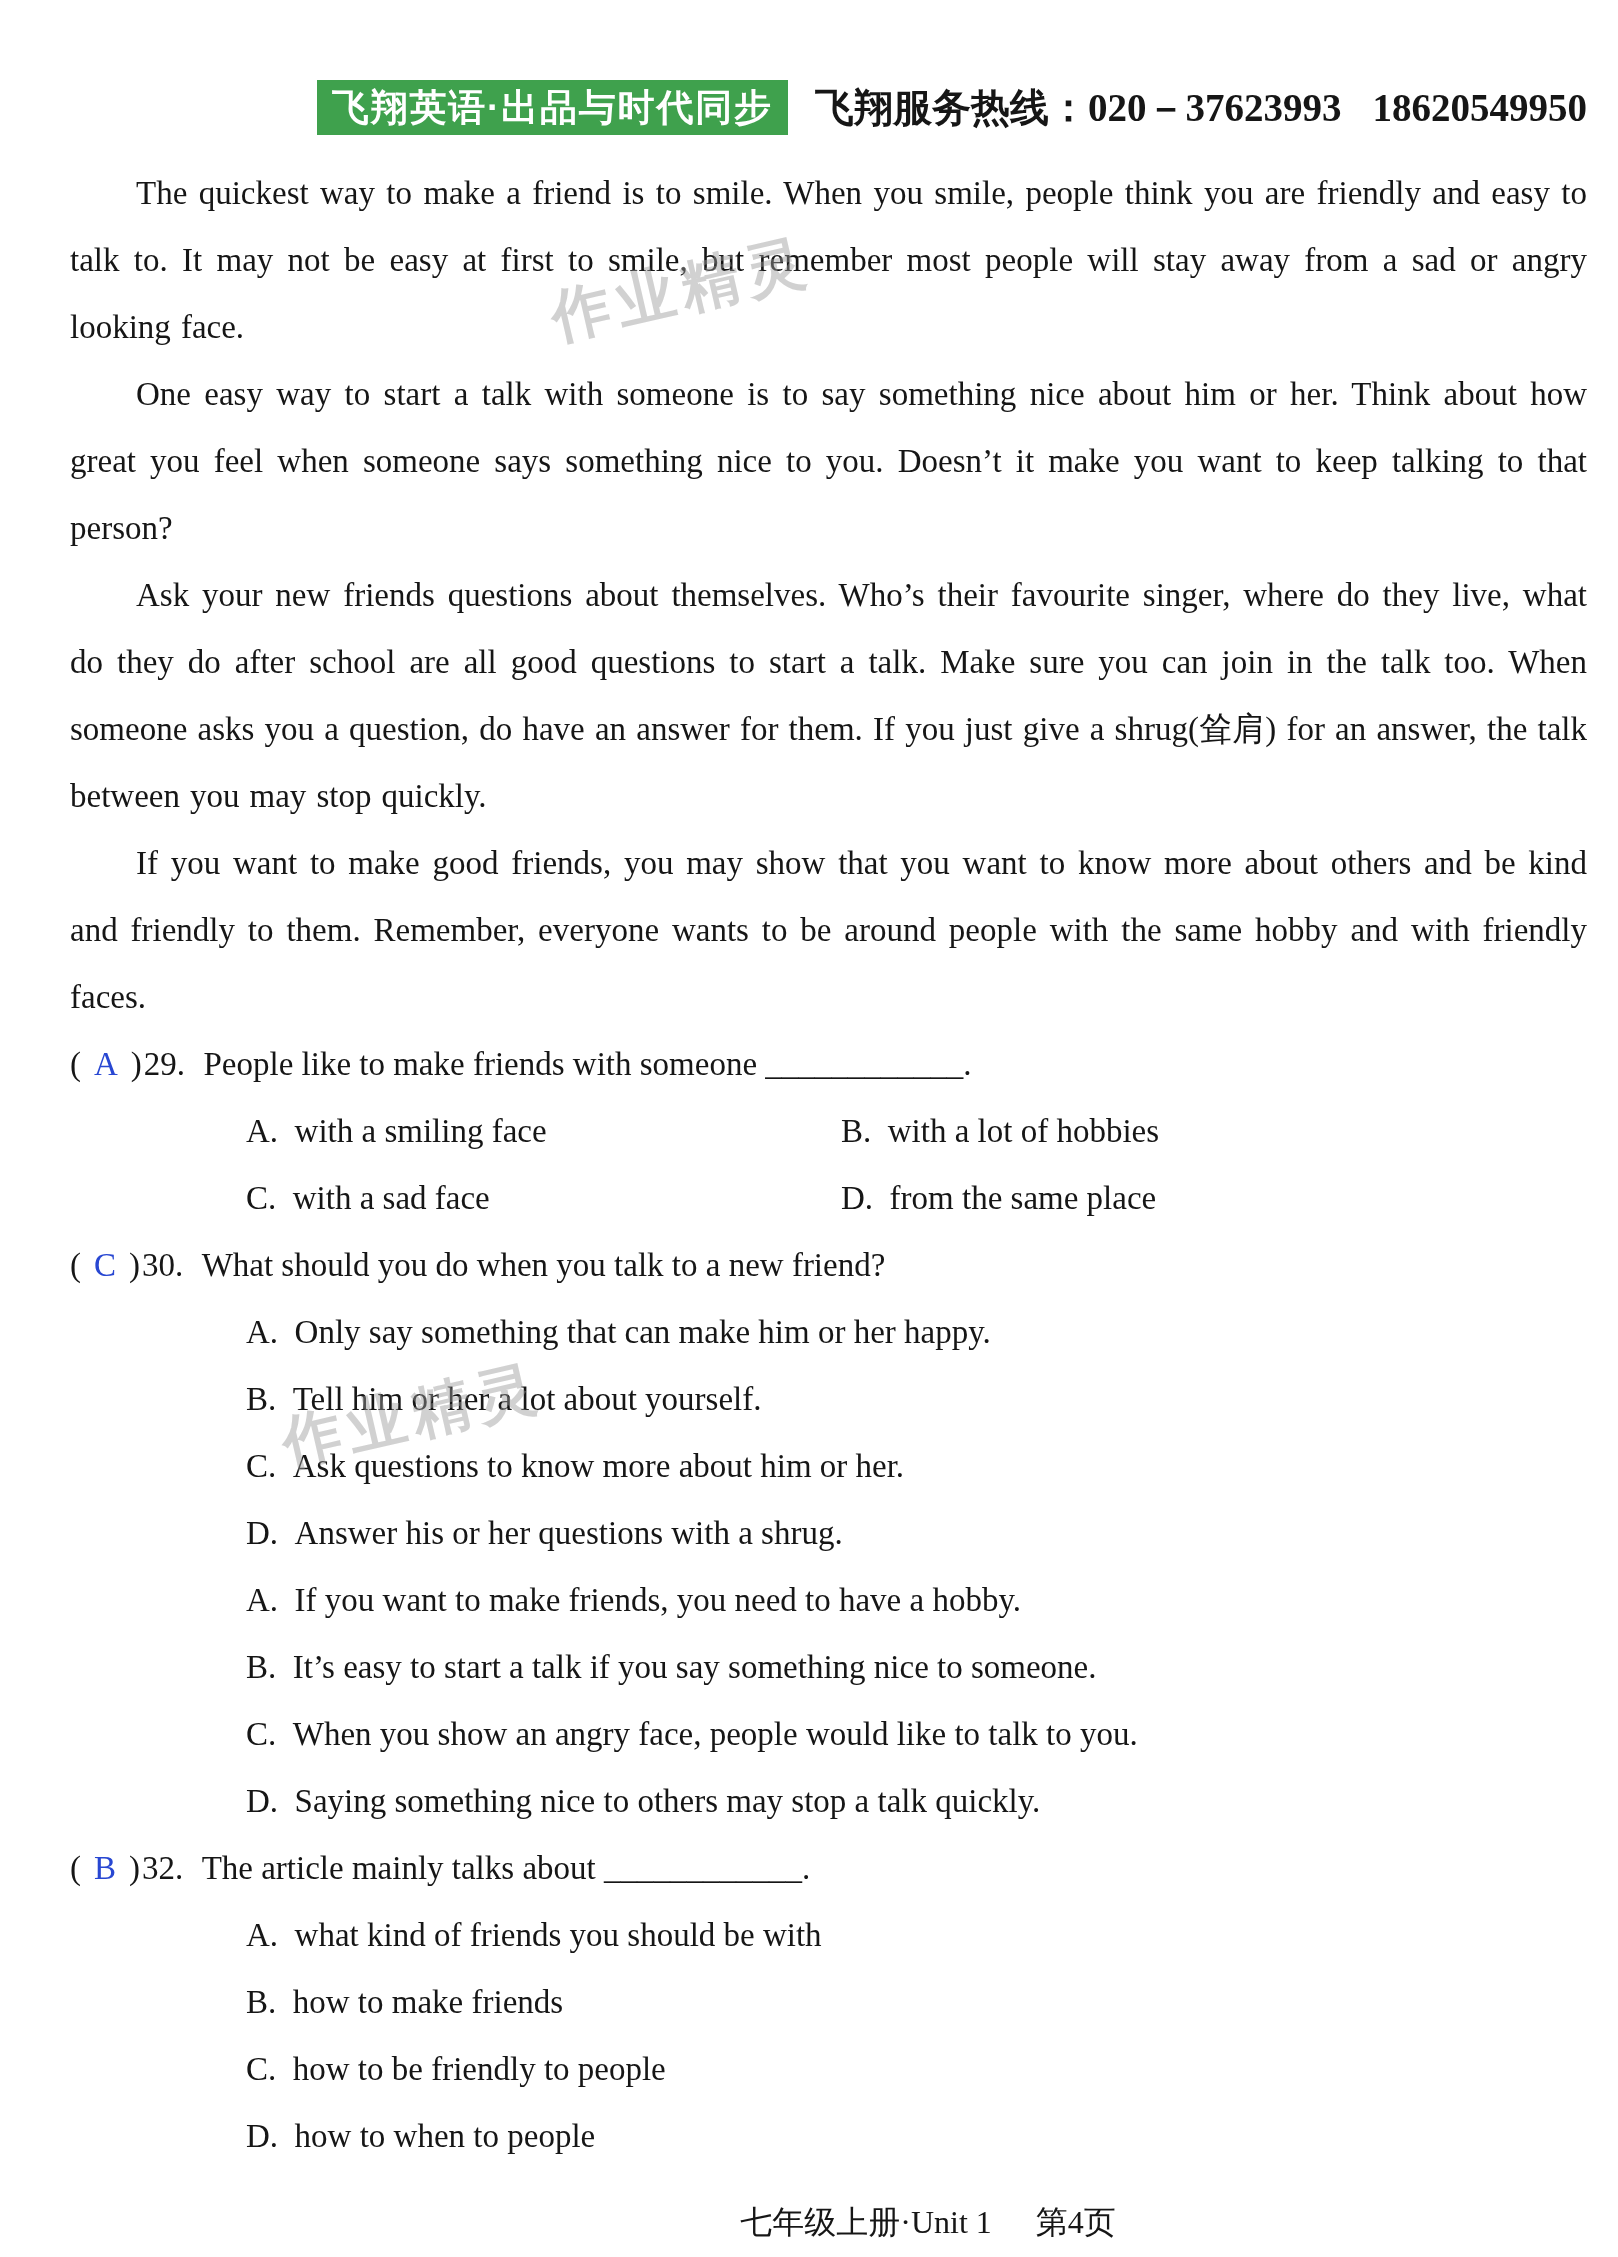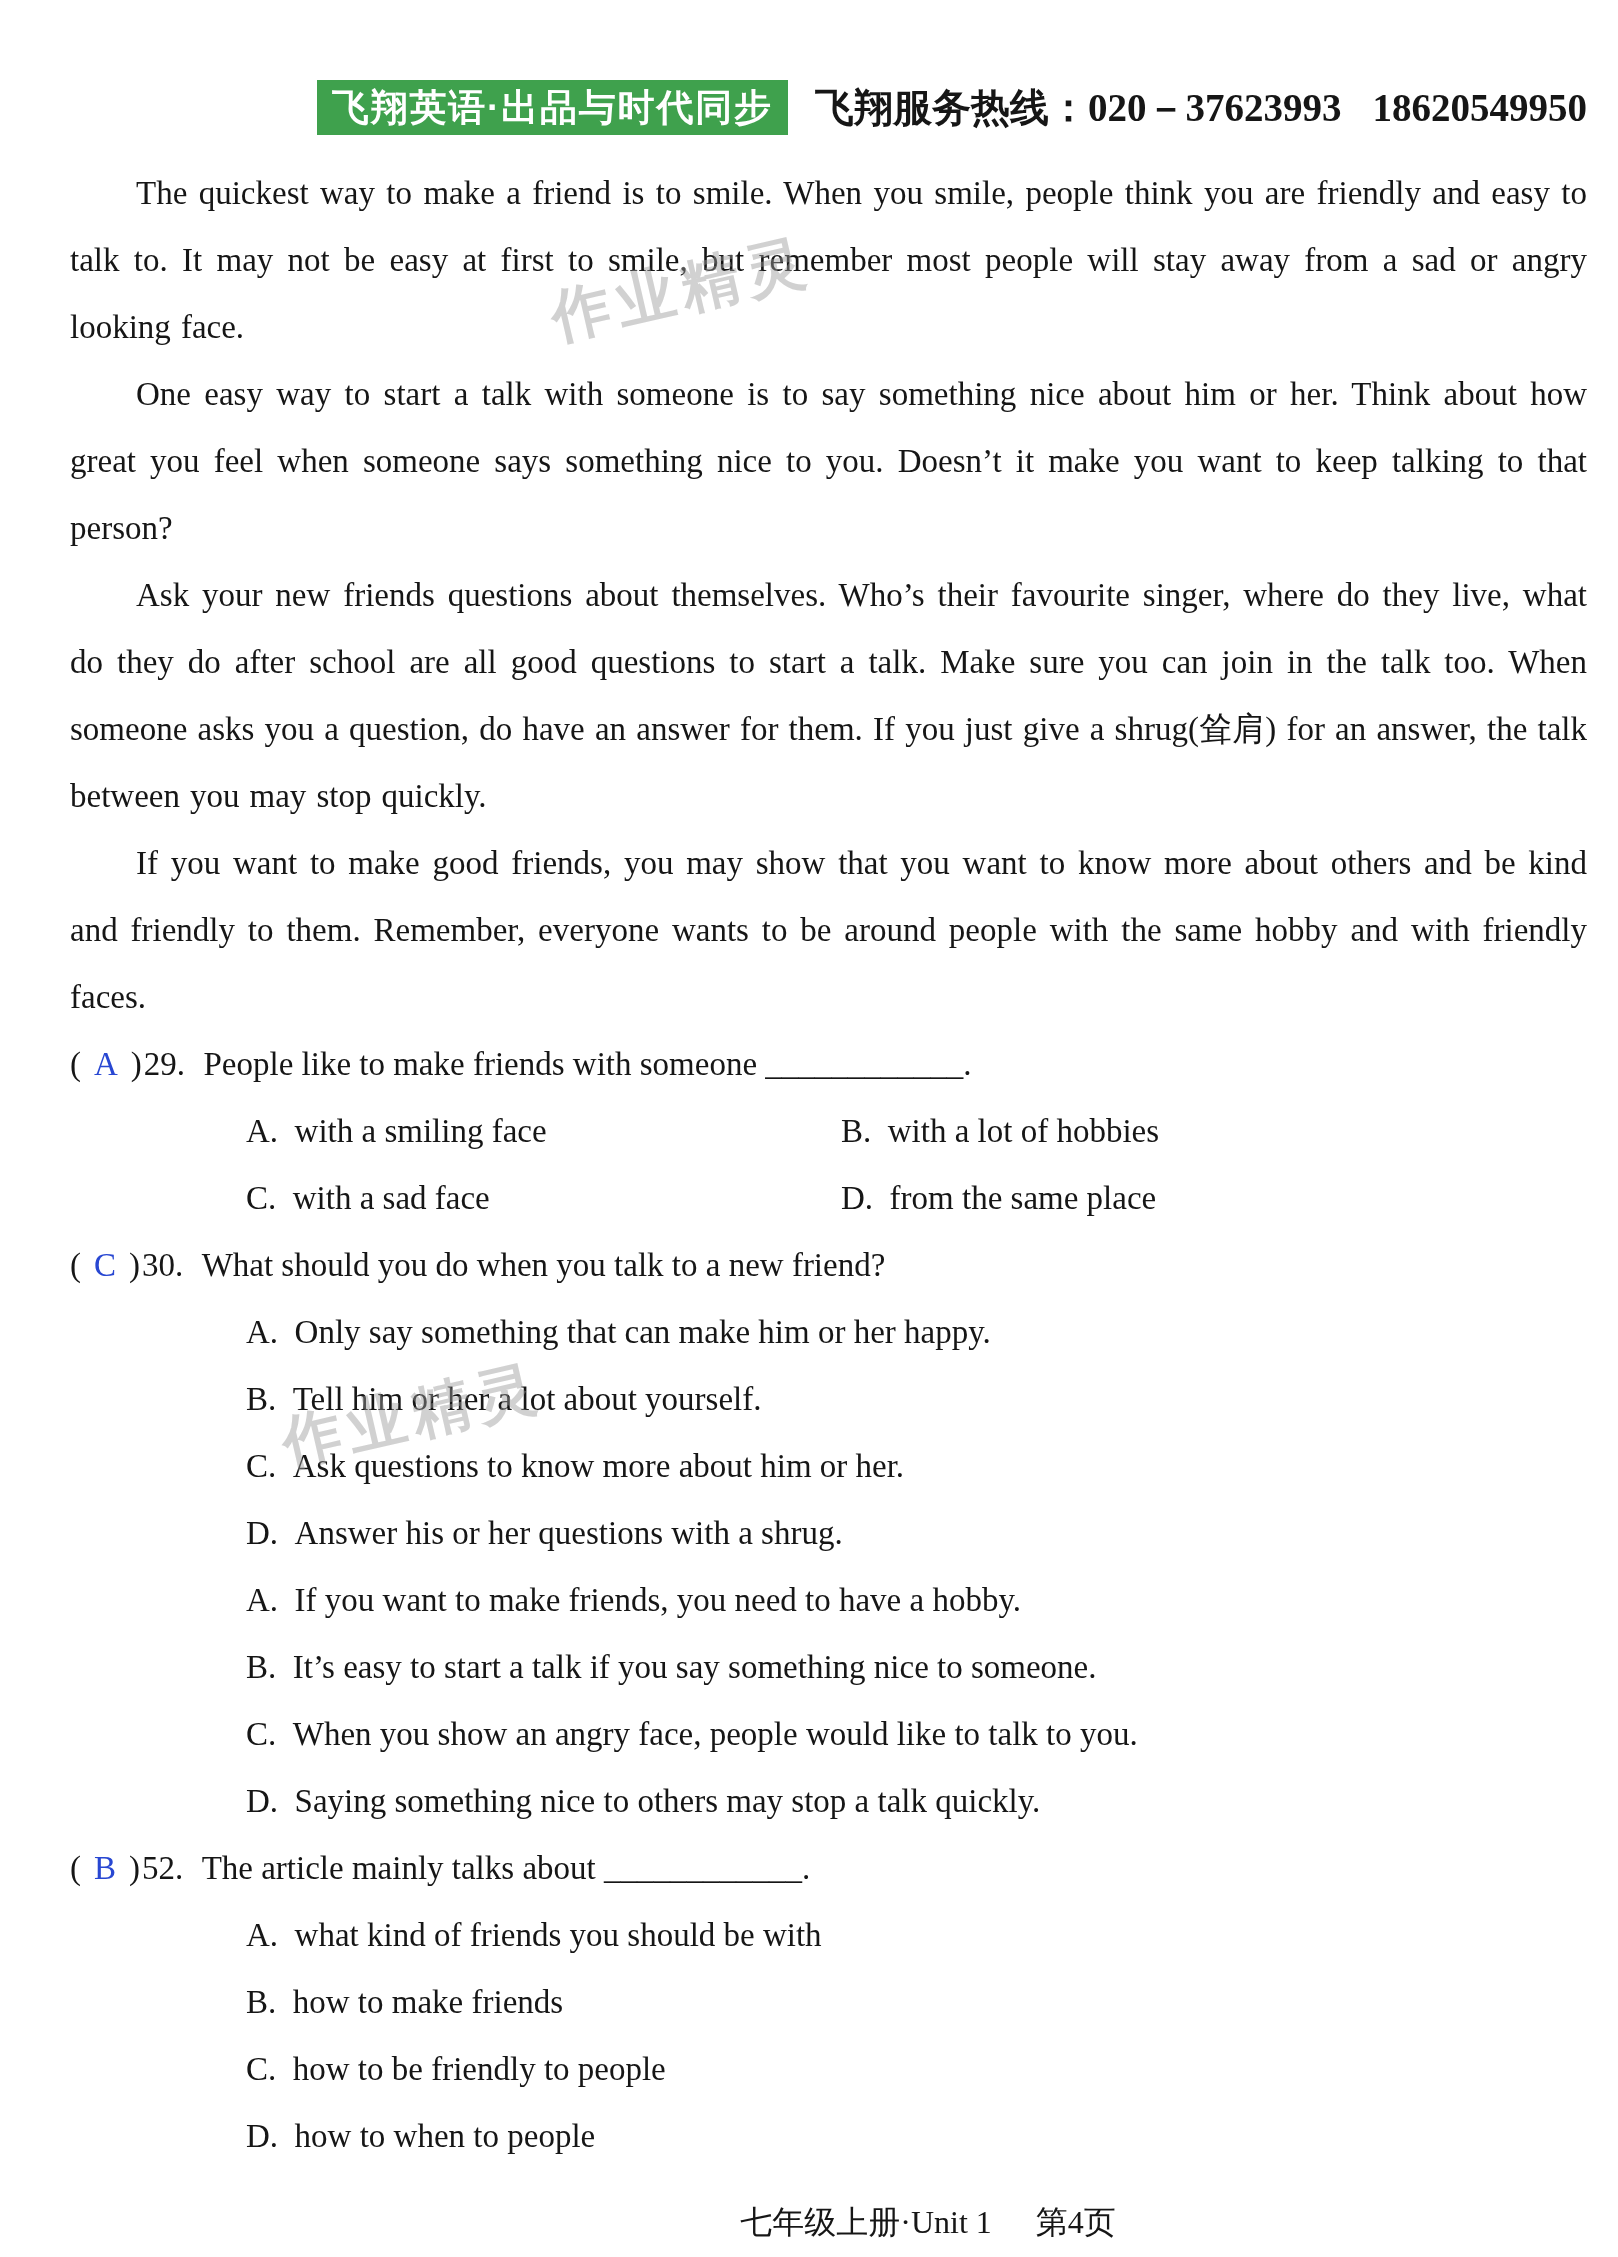--- a/index.html
+++ b/index.html
@@ -153,21 +153,21 @@
   <div class="q-block">
     <div class="options">
       <div class="option"><span class="opt-label">A.</span><span>If you want to make friends, you need to have a hobby.</span></div>
       <div class="option"><span class="opt-label">B.</span><span>It’s easy to start a talk if you say something nice to someone.</span></div>
       <div class="option"><span class="opt-label">C.</span><span>When you show an angry face, people would like to talk to you.</span></div>
       <div class="option"><span class="opt-label">D.</span><span>Saying something nice to others may stop a talk quickly.</span></div>
     </div>
   </div>
 
   <div class="q-block">
-    <div class="q-line"><span class="q-paren">(</span><span class="q-answer">B</span><span class="q-paren">)</span><span class="q-num">52.</span><span class="q-text">The article mainly talks about ____________.</span></div>
+    <div class="q-line"><span class="q-paren">(</span><span class="q-answer">B</span><span class="q-paren">)</span><span class="q-num">32.</span><span class="q-text">The article mainly talks about ____________.</span></div>
     <div class="options">
       <div class="option"><span class="opt-label">A.</span><span>what kind of friends you should be with</span></div>
       <div class="option"><span class="opt-label">B.</span><span>how to make friends</span></div>
       <div class="option"><span class="opt-label">C.</span><span>how to be friendly to people</span></div>
       <div class="option"><span class="opt-label">D.</span><span>how to when to people</span></div>
     </div>
   </div>
 
 </div>
 

